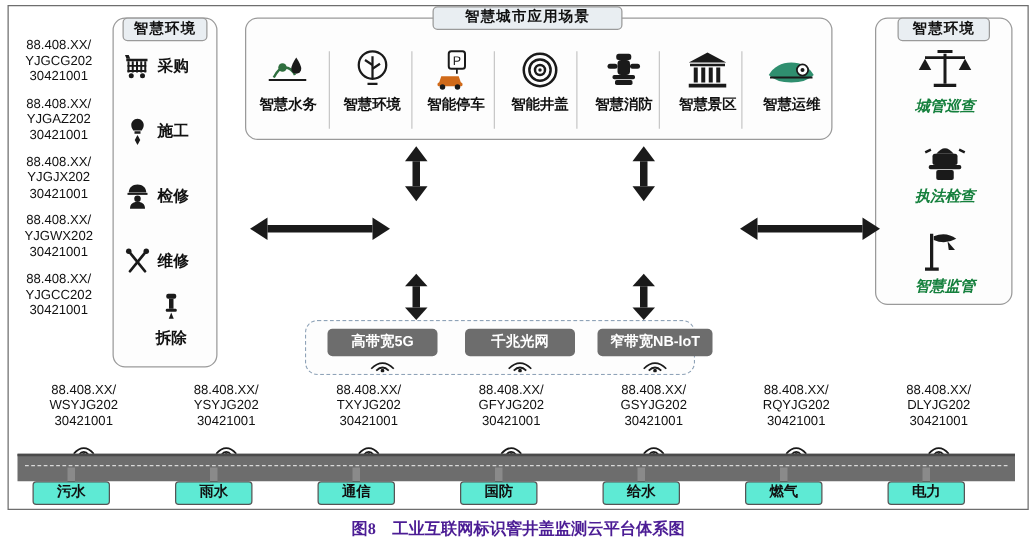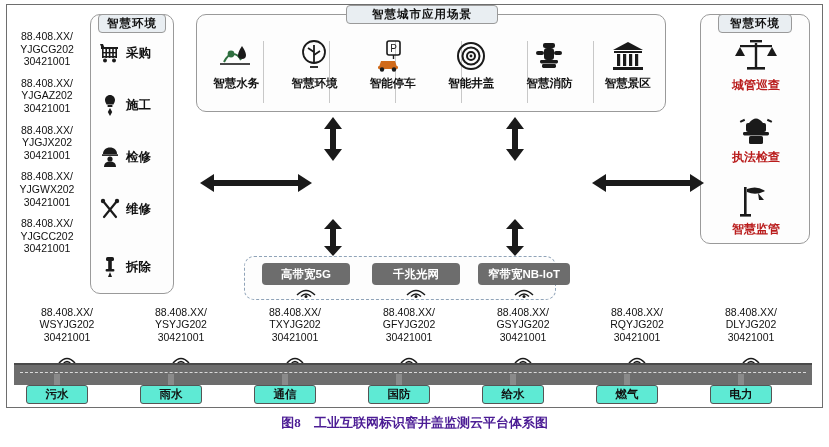--- a/index.html
+++ b/index.html
@@ -72,21 +72,21 @@
     position: absolute; top: 26px; width: 1px; height: 62px; background: #c8c8c8;
   }
 
   
   #neutral-panel { left: 700px; top: 14px; width: 110px; height: 230px; }
   #neutral-title { left: 718px; top: 14px; width: 74px; }
   .neu-item {
     position: absolute; left: 0; width: 110px; text-align: center;
   }
   .neu-ico { height: 40px; display:flex; align-items:center; justify-content:center; }
-  .neu-label { font-size: 12px; font-weight: bold; color:#b91c1c; }
+  .neu-label { font-size: 12px; font-weight: bold; color:#15803d;font-style:italic; }
 
   
   #cloud {
     position: absolute; left: 330px; top: 144px; width: 210px; height: 74px;
   }
   .cloud-text {
     position: absolute; left: 0; top: 21px; width: 210px; text-align: center;
     font-size: 12.5px; font-weight: bold; color: #111; line-height: 17px;
   }
 
@@ -215,21 +215,21 @@
         </g>
         <g fill="#1a1a1a">
               <circle cx="4" cy="4" r="2.2"></circle>
               <circle cx="18" cy="4" r="2.2"></circle>
             </g>
         </svg>
       </span>
       <span class="proc-label">维修</span>
     </div>
 
-    <div class="proc-item" style="top:232px;">
+    <div class="proc-item" style="top:218px;flex-direction:column;">
       <span class="proc-ico">
         <svg width="22" height="24" viewBox="0 0 22 24">
             <g fill="#1a1a1a">
           <rect x="7" y="2" width="8" height="4" rx="1.6"></rect>
           <rect x="9.2" y="6" width="3.6" height="8"></rect>
           <rect x="6.6" y="14" width="8.8" height="2.4" rx="1"></rect>
           <path d="M11 17 l2 5 h-4z"></path>
         </g>
           </svg>
       </span>
@@ -320,20 +320,31 @@
             <rect x="7" y="15" width="3.2" height="12" fill="#1a1a1a"></rect>
             <rect x="13" y="15" width="3.2" height="12" fill="#1a1a1a"></rect>
             <rect x="19" y="15" width="3.2" height="12" fill="#1a1a1a"></rect>
             <rect x="25" y="15" width="3.2" height="12" fill="#1a1a1a"></rect>
             <rect x="3" y="28" width="30" height="3" fill="#1a1a1a"></rect>
           </svg>
         </div>
         <div class="city-label">智慧景区</div>
       </div>
 
+      <div class="city-item">
+        <div class="city-ico">
+          <svg width="44" height="32" viewBox="0 0 44 32">
+            <path d="M4 20 q6-10 18-10 q12 0 18 10 q-6 6-18 6 q-12 0-18-6z" fill="#2f8f6f"></path>
+            <circle cx="31" cy="16" r="4.5" fill="#fff" stroke="#1a1a1a" stroke-width="1.4"></circle>
+            <circle cx="31" cy="16" r="1.6" fill="#1a1a1a"></circle>
+            <path d="M5 22 h34" stroke="#1a1a1a" stroke-width="1.6"></path>
+          </svg>
+        </div>
+        <div class="city-label">智慧运维</div>
+      </div>
     </div>
   </div>
   <div class="panel-title" id="city-title">智慧城市应用场景</div>
 
   <div class="panel" id="neutral-panel">
     <div class="neu-item" style="top:22px;">
       <div class="neu-ico">
         <svg width="44" height="40" viewBox="0 0 44 40">
             <g fill="#1a1a1a">
           <rect x="20.8" y="6" width="2.4" height="24"></rect>

